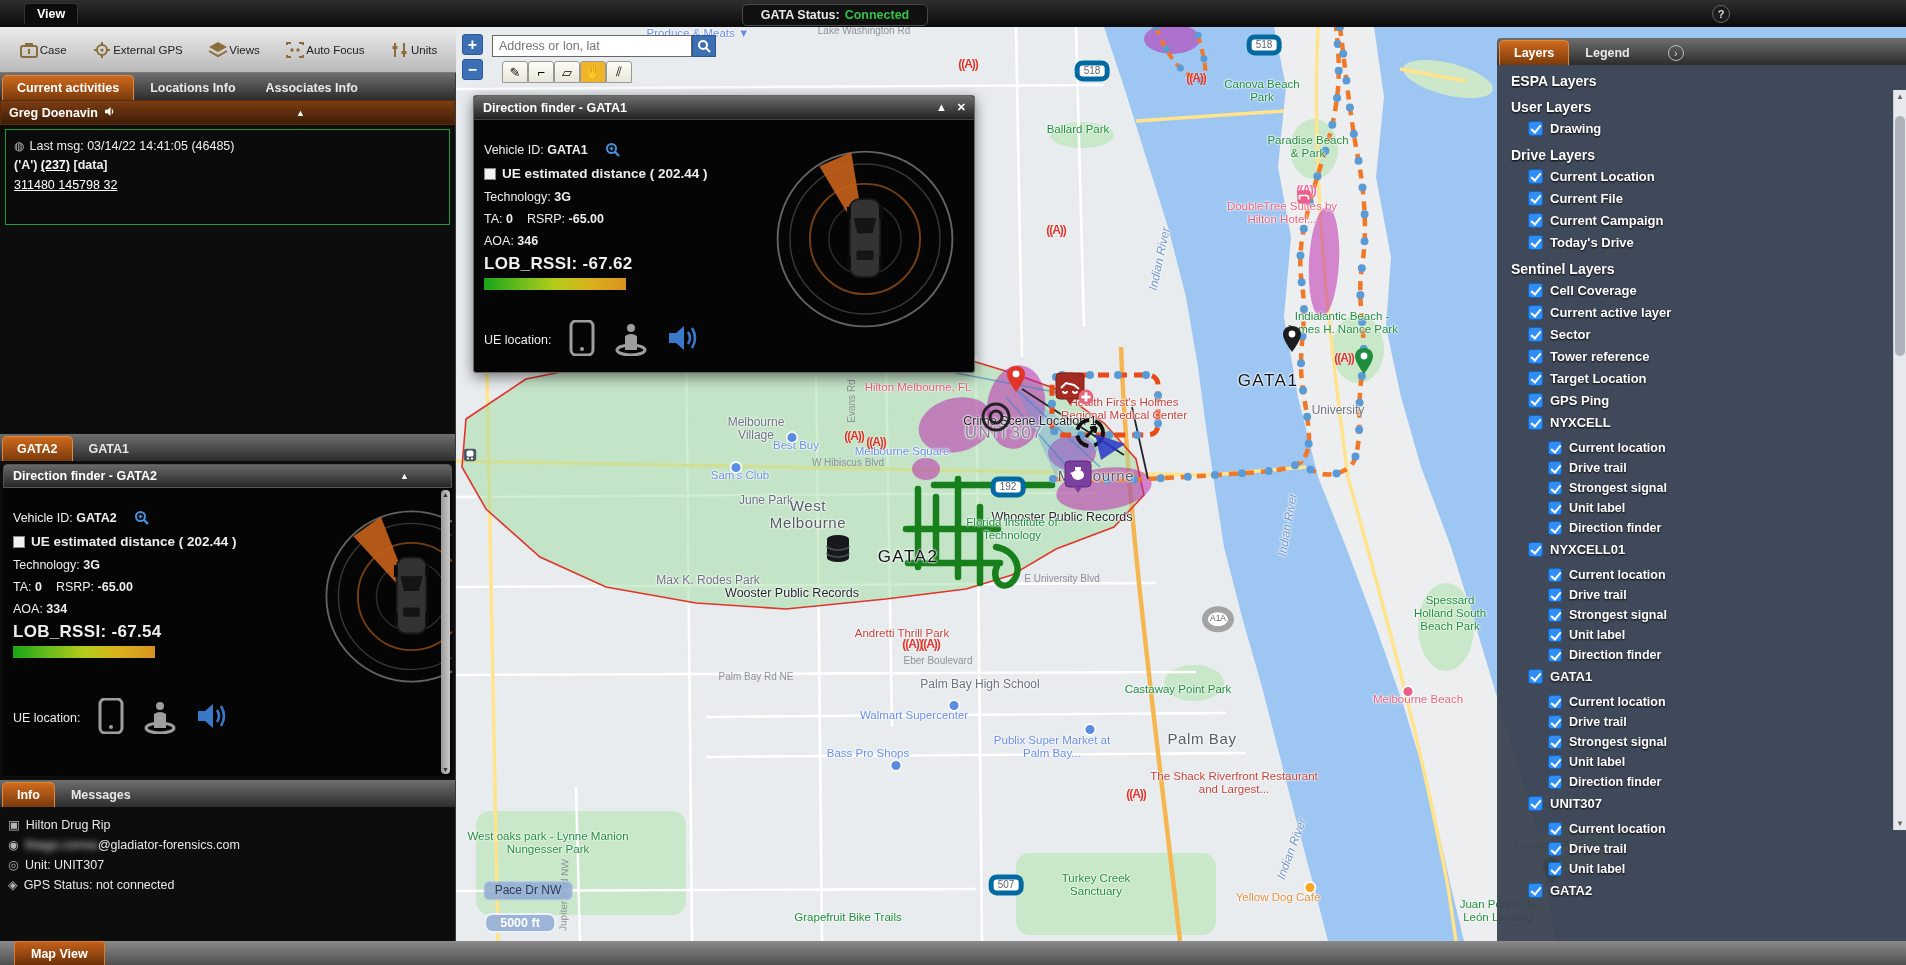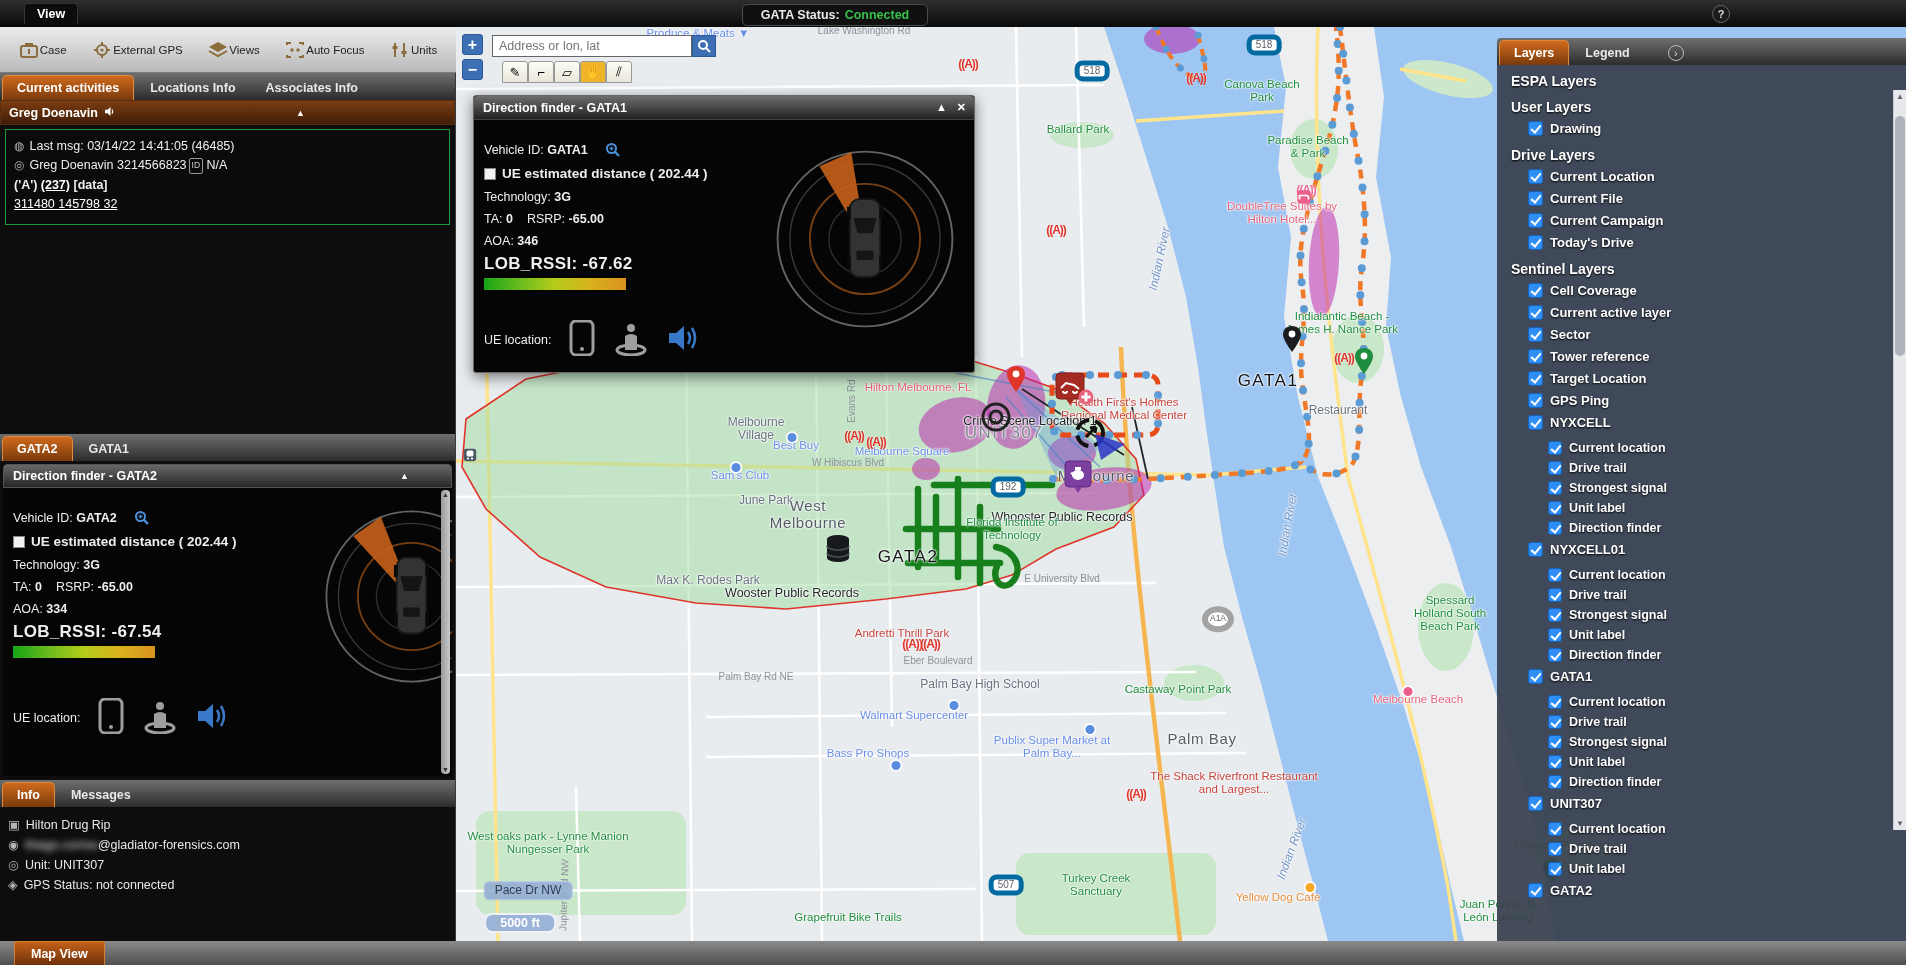--- a/index.html
+++ b/index.html
@@ -277,21 +277,21 @@
     <div class="ml ml-road" style="left: 408px; top: 4px;">Lake Washington Rd</div>
     <div class="ml ml-shield" style="left: 636px; top: 44px;">518</div>
     <div class="ml ml-shield" style="left: 808px; top: 18px;">518</div>
     <div class="ml ml-park wrap" style="left: 806px; top: 64px; width: 86px; text-align: center;">Canova Beach Park</div>
     <div class="ml ml-park" style="left: 622px; top: 102px;">Ballard Park</div>
     <div class="ml ml-park wrap" style="left: 852px; top: 120px; width: 82px;">Paradise Beach &amp; Park</div>
     <div class="ml ml-poi wrap" style="left: 826px; top: 186px; width: 116px;">DoubleTree Suites by Hilton Hotel...</div>
     <div class="ml ml-water" style="left: 704px; top: 232px; transform: translate(-50%, -50%) rotate(-78deg);">Indian River</div>
     <div class="ml ml-park wrap" style="left: 886px; top: 296px; width: 112px;">Indialantic Beach - James H. Nance Park</div>
     <div class="ml ml-unit" style="left: 812px; top: 354px;">GATA1</div>
-    <div class="ml ml-town" style="left: 882px; top: 384px;">Restaurant</div>
+    <div class="ml ml-town" style="left: 882px; top: 384px;">University</div>
     <div class="ml ml-poi" style="left: 462px; top: 360px;">Hilton Melbourne, FL</div>
     <div class="ml ml-redpoi wrap" style="left: 668px; top: 382px; width: 130px;">Health First's Holmes Regional Medical Center</div>
     <div class="ml ml-town wrap" style="left: 300px; top: 402px; width: 78px;">Melbourne Village</div>
     <div class="ml ml-shop" style="left: 340px; top: 418px;">Best Buy</div>
     <div class="ml ml-road" style="left: 392px; top: 436px;">W Hibiscus Blvd</div>
     <div class="ml ml-shop" style="left: 446px; top: 424px;">Melbourne Square</div>
     <div class="ml ml-city" style="left: 640px; top: 449px; text-align: center;">Melbourne</div>
     <div class="ml ml-black" style="left: 574px; top: 394px;">Crime Scene Location 1</div>
     <div class="ml ml-unitgray" style="left: 548px; top: 406px;">UNIT307</div>
     <div class="ml ml-shop" style="left: 284px; top: 448px;">Sam's Club</div>
@@ -485,21 +485,20 @@
   <div id="greg-hdr">
     <span>Greg Doenavin</span>
     <span><svg width="13" height="11" viewBox="0 0 34 30">
           <polygon points="2,10 9,10 17,3 17,27 9,20 2,20" fill="#fff"></polygon>
           <path d="M21,9 Q25,15 21,21" fill="none" stroke="#fff" stroke-width="3"></path>
         </svg></span>
     <span class="caret">▲</span>
   </div>
   <div id="target-box">
     <div><span class="ic">◍</span><span>Last msg: 03/14/22 14:41:05 (46485)</span></div>
-    <div><span class="ic">◎</span><span>Greg Doenavin 3214566823</span><span class="idbadge">ID</span> <span>N/A</span></div>
     <div style="font-weight:bold"><span>('A')</span> <a>(237)</a> <span>[data]</span></div>
     <div><a style="font-weight:normal">311480 145798 32</a></div>
   </div>
   <div id="cur-empty"></div>
 
   <div class="tabbar">
     <div class="tab active">GATA2</div>
     <div class="tab">GATA1</div>
   </div>
   <div class="df-hdr">

